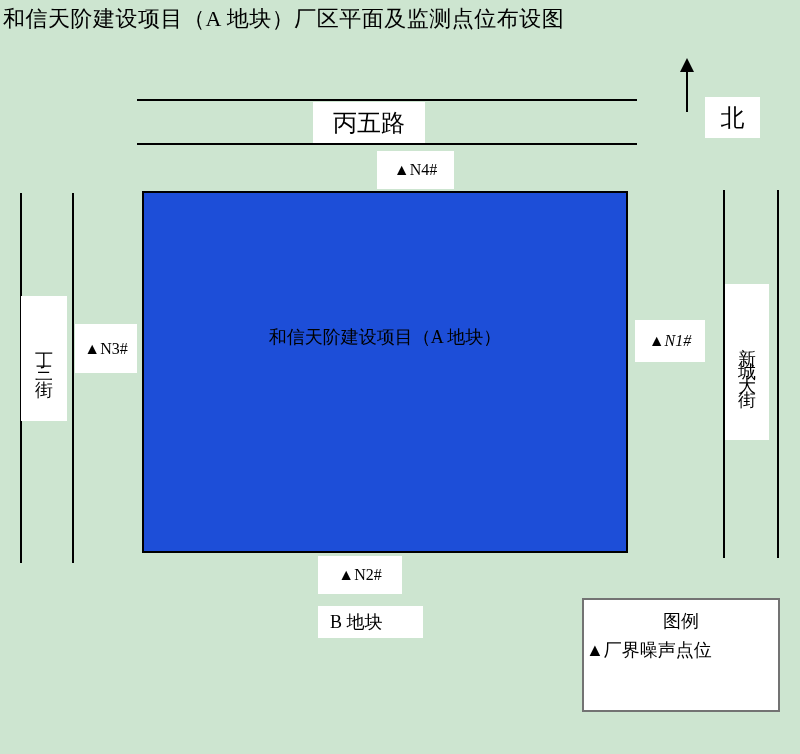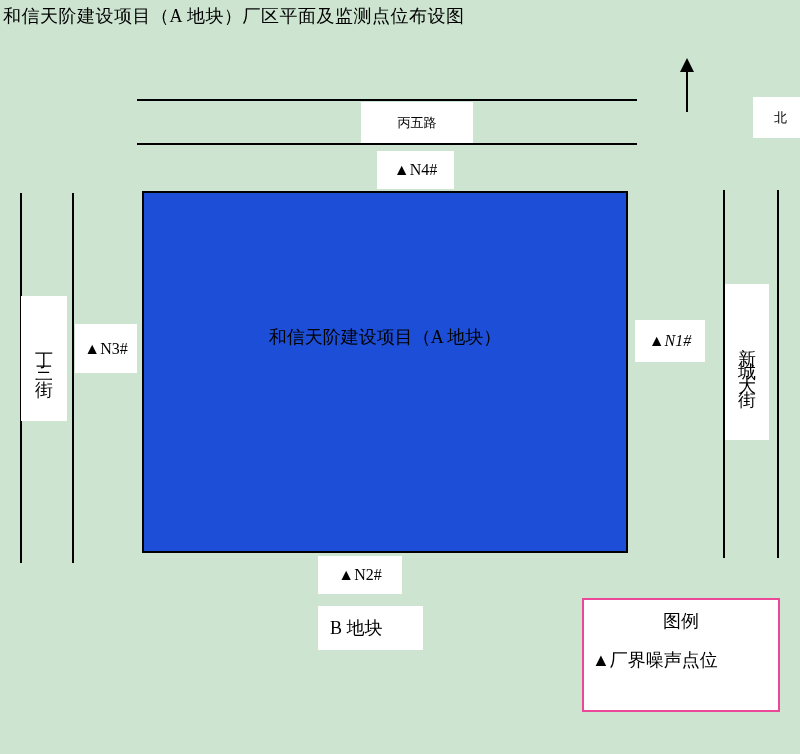--- a/index.html
+++ b/index.html
@@ -18,24 +18,24 @@
     background: #fff;
     display: flex;
     align-items: center;
     justify-content: center;
     font-size: 16px;
     white-space: nowrap;
   }
   .title {
     position: absolute;
     left: 3px; top: 4px;
-    font-size: 18px;
+    font-size: 22px;
     letter-spacing: 0.5px;
   }
-  .road-label { font-size: 13px; margin-left: 48px; }
+  .road-label { font-size: 24px; }
   .vtext {
     writing-mode: vertical-rl;
     text-orientation: upright;
     font-size: 18px;
     letter-spacing: 14px;
   }
   .site-rect {
     position: absolute;
     left: 142px; top: 191px;
     width: 486px; height: 362px;
@@ -61,37 +61,37 @@
     width: 0; height: 0;
     border-left: 7px solid transparent;
     border-right: 7px solid transparent;
     border-bottom: 14px solid #000;
   }
   .legend-box {
     position: absolute;
     left: 582px; top: 598px;
     width: 198px; height: 114px;
     background: #fff;
-    border: 2px solid #ec4899;
+    border: 2px solid #737373;
   }
   .legend-title {
     margin-top: 9px;
     text-align: center;
     font-size: 18px;
   }
   .legend-item {
-    margin-top: 15px;
-    padding-left: 8px;
+    margin-top: 5px;
+    padding-left: 2px;
     font-size: 18px;
     white-space: nowrap;
   }
   .plotb-box {
     position: absolute;
     left: 318px; top: 606px;
-    width: 105px; height: 44px;
+    width: 105px; height: 32px;
     background: #fff;
     display: flex;
     align-items: center;
     font-size: 18px;
     padding-left: 12px;
     white-space: nowrap;
   }
 </style>
 </head>
 <body style="background: rgb(205, 229, 208);">

